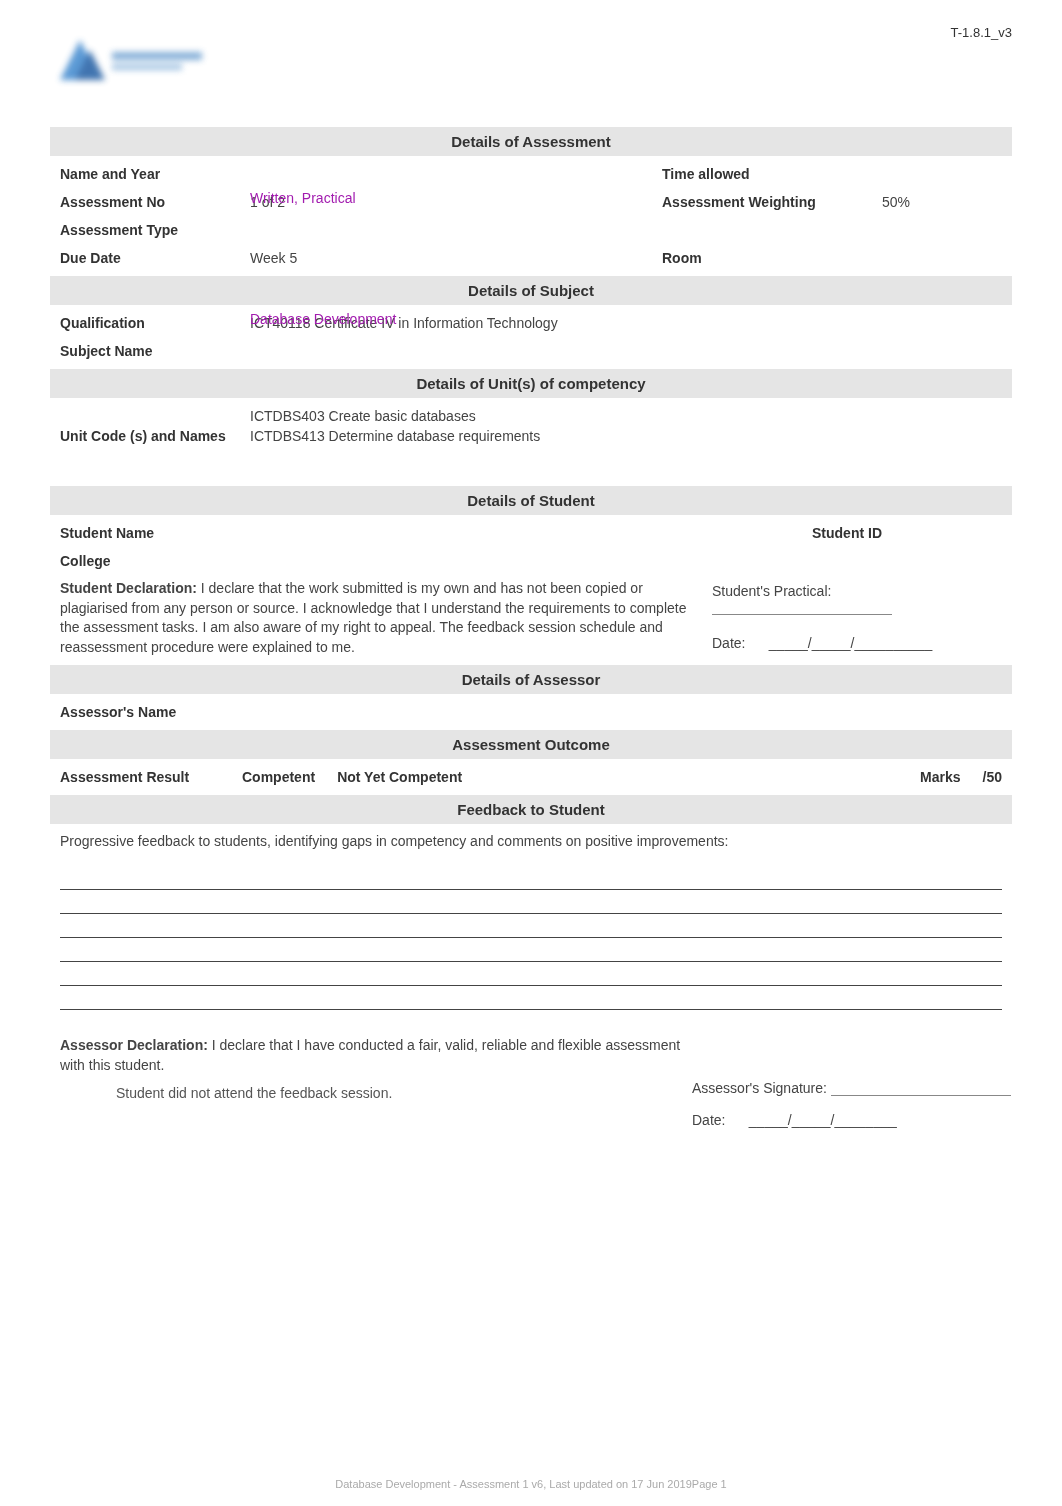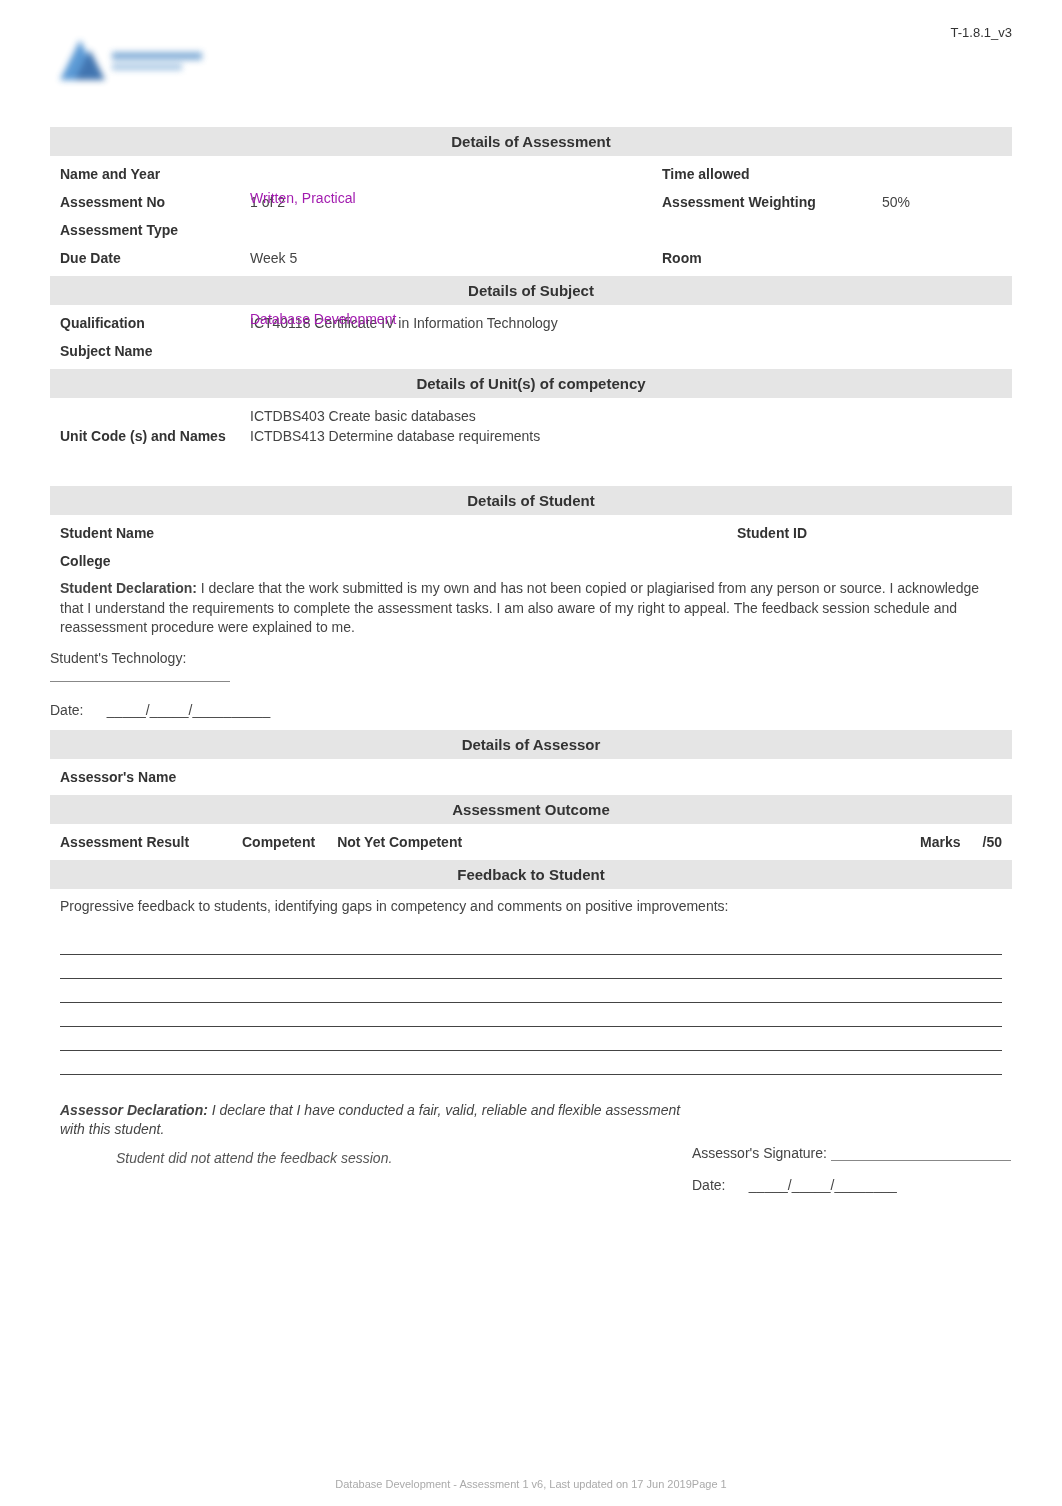--- a/index.html
+++ b/index.html
@@ -39,21 +39,21 @@
     }
     .row {
       display: flex;
       padding: 6px 10px;
       align-items: flex-start;
     }
     .label-col { width: 190px; font-weight: bold; color: #333; }
     .val-col { flex: 1; color: #444; }
     .mid-label { width: 220px; font-weight: bold; color: #333; }
     .end-col { width: 120px; text-align: left; color: #444; }
-    .two-col { display: flex; flex-direction: column; }
+    .two-col { display: flex; }
     .two-col .left { flex: 1; padding-right: 20px; }
     .two-col .right { width: 300px; }
     .declaration { color: #444; line-height: 1.4; padding: 4px 10px; }
     .sig-line { display: inline-block; border-bottom: 1px solid #888; min-width: 180px; height: 1em; vertical-align: middle; }
     .date-slash { display: inline-block; }
     .outcome-row { display: flex; padding: 6px 10px; align-items: center; gap: 22px; }
     .outcome-label { font-weight: bold; color: #333; }
     .feedback-lines { padding: 10px 10px 20px; }
     .blank-line { border-bottom: 1px solid #444; height: 22px; margin: 2px 0; }
     .footer {
@@ -73,21 +73,21 @@
     }
     .checkbox-square {
       width: 14px;
       height: 14px;
       background: #fff;
       margin-right: 12px;
       display: inline-block;
       flex-shrink: 0;
     }
     .assessor-two-col { display: flex; }
-    .assessor-two-col .left { flex: 1; font-style: italic; }
+    .assessor-two-col .left { flex: 1; }
     .assessor-two-col .right { width: 320px; padding-top: 40px; }
     .right-field { margin: 8px 0; color: #444; }
     .overlap-wrap { position: relative; }
     .overlap-under { color: #444; }
     .overlap-over { position: absolute; left: 0; top: -4px; color: #a21caf; }
   </style>
 </head>
 <body>
 
 
@@ -157,35 +157,35 @@
     <div style="margin-bottom:4px;">ICTDBS403 Create basic databases</div>
     <div>ICTDBS413 Determine database requirements</div>
   </div>
 </div>
 
 <div class="section-header">Details of Student</div>
 
 <div class="row">
   <div class="label-col">Student Name</div>
   <div class="val-col"></div>
-  <div class="mid-label" style="text-align:center;">Student ID</div>
+  <div class="mid-label" style="text-align:right;">Student ID</div>
   <div class="end-col"></div>
 </div>
 
 <div class="row">
   <div class="label-col">College</div>
 </div>
 
 <div class="two-col">
   <div class="left declaration">
     <b>Student Declaration:</b><span> I declare that the work submitted is my own and has not been copied or plagiarised from any person or source. I acknowledge that I understand the requirements to complete the assessment tasks. I am also aware of my right to appeal. The feedback session schedule and reassessment procedure were explained to me.</span>
   </div>
   <div class="right">
     <div class="right-field">
-      <span>Student's Technology:</span>
+      <span>Student's Practical:</span>
       <span class="sig-line"></span>
     </div>
     <div class="right-field" style="margin-top:20px;">
       <span>Date:</span>
       &nbsp;&nbsp;&nbsp;&nbsp;
       <span class="date-slash">_____/_____/__________</span>
     </div>
   </div>
 </div>
 

